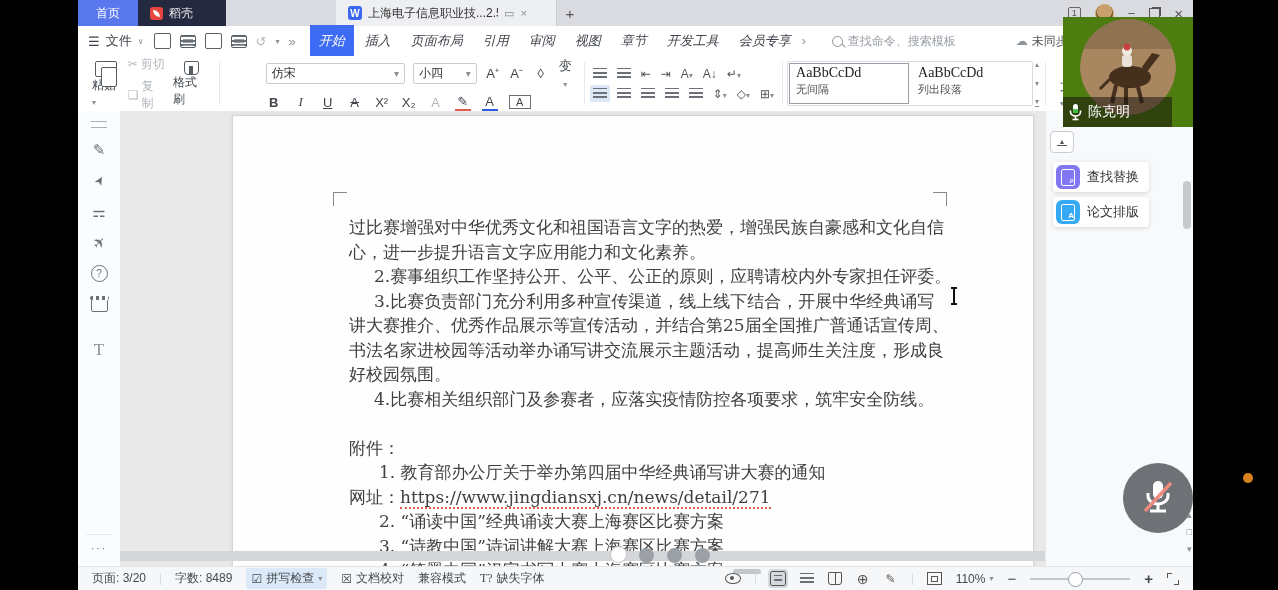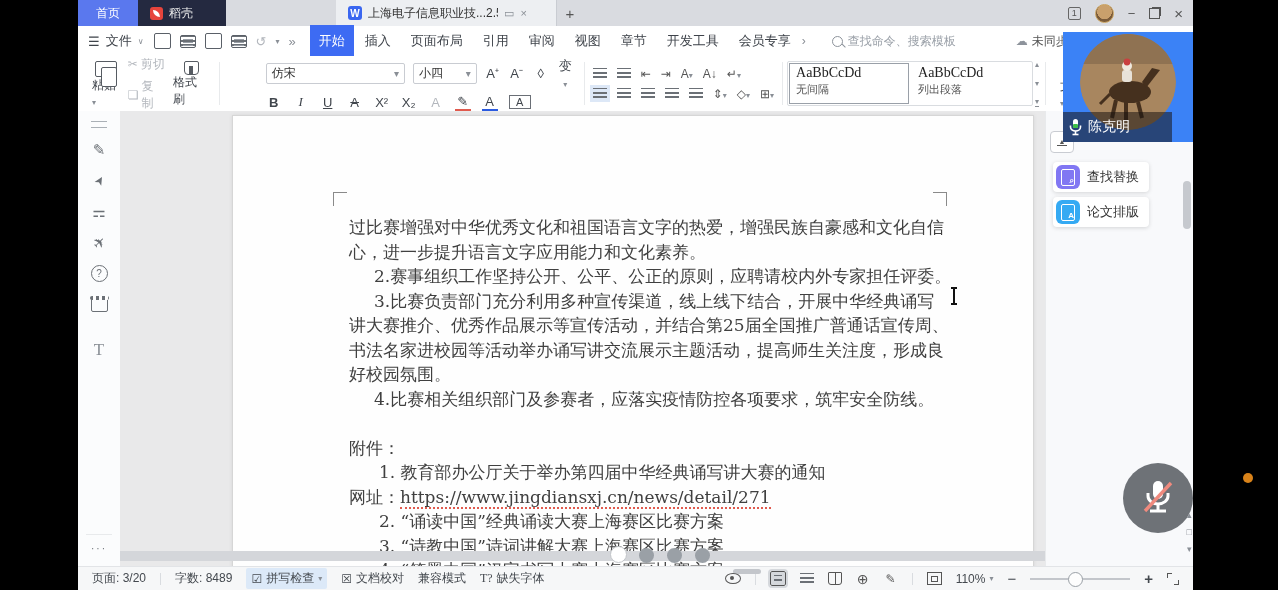--- a/index.html
+++ b/index.html
@@ -21,21 +21,21 @@
   .wm{border:1px solid #666;border-radius:2px;font-size:9px;padding:0 3px;line-height:11px;color:#555;}
   .mini-avatar{width:17px;height:17px;border-radius:50%;background:radial-gradient(circle at 50% 40%,#c9a06c 0 55%,#7a5b3a 56% 100%);border:1px solid #caa15c;}
   .restore-box{width:9px;height:9px;border:1px solid #555;box-shadow:2px -2px 0 -1px #555;}
   
   .menubar{position:absolute;left:0;top:26px;width:100%;height:30px;background:#fff;display:flex;align-items:center;font-size:13px;color:#3e434a;border-bottom:1px solid #f0f1f3;}
   .menubar .seg{display:flex;align-items:center;gap:6px;}
   .qat{display:flex;align-items:center;gap:9px;color:#5a6068;margin-left:10px;font-size:13px;}
   .qicon{width:15px;height:14px;border:1.2px solid #5a6068;border-radius:2px;position:relative;}
   .qicon.lines::after{content:"";position:absolute;left:2px;top:3px;right:2px;height:7px;
      background:repeating-linear-gradient(#9aa0a8 0 1px,transparent 1px 3px);}
-  .mtab{padding:7px 9px;border-radius:0;white-space:nowrap;}
+  .mtab{padding:7px 9px;border-radius:0;white-space:nowrap;font-style:italic;}
   .mtab.active{background:#3d6bf3;color:#fff;}
   .search{display:flex;align-items:center;gap:5px;color:#9aa0a8;margin-left:26px;font-size:12px;}
   .mag{width:9px;height:9px;border:1.4px solid #8d939b;border-radius:50%;position:relative;display:inline-block;}
   .mag::after{content:"";position:absolute;left:8px;top:8px;width:5px;height:1.4px;background:#8d939b;transform:rotate(45deg);}
   .sync{display:flex;align-items:center;gap:4px;color:#555;margin-left:60px;font-size:12px;}
   
   .ribbon{position:absolute;left:0;top:56px;width:100%;height:55px;background:#fff;border-bottom:1px solid #e4e6e9;display:flex;align-items:stretch;color:#41464d;}
   .rsep{width:1px;background:#e8eaec;margin:6px 4px;}
   .bigbtn{display:flex;flex-direction:column;align-items:center;justify-content:flex-end;padding:5px 6px 3px;font-size:12px;}
   .clipboard{width:20px;height:24px;border:1.4px solid #565b62;border-radius:2px;position:relative;background:#fff;}
@@ -98,21 +98,21 @@
   .eject{position:absolute;left:4px;top:20px;width:22px;height:20px;border:1px solid #c9ccd2;border-radius:4px;background:#fff;color:#555;font-size:10px;display:flex;align-items:center;justify-content:center;flex-direction:column;line-height:6px;}
   .pillbtn{position:absolute;left:7px;display:flex;align-items:center;gap:7px;background:#fff;border-radius:4px;box-shadow:0 1px 4px rgba(0,0,0,.15);padding:3px 10px 3px 3px;font-size:13px;color:#333;}
   .pillic{width:24px;height:24px;border-radius:6px;display:flex;align-items:center;justify-content:center;color:#fff;font-size:11px;font-weight:bold;}
   .pillic.purple{background:#8177f3;}
   .pillic.blue{background:#35aaf3;}
   .pillic .pg{width:12px;height:15px;border:1.4px solid #fff;border-radius:2px;display:flex;align-items:flex-end;justify-content:flex-end;font-size:8px;line-height:8px;}
   .vthumb{position:absolute;right:3px;top:70px;width:8px;height:48px;border-radius:4px;background:#c6c9ce;}
   .pgnav{position:absolute;right:2px;bottom:12px;display:flex;flex-direction:column;align-items:center;gap:7px;color:#8a8f96;font-size:9px;}
   .micbtn{position:absolute;left:77px;top:352px;width:70px;height:70px;border-radius:50%;background:#6e7277;display:flex;align-items:center;justify-content:center;}
   
-  .tile{position:absolute;left:985px;top:32px;width:130px;height:110px;background:#3b82f6;overflow:hidden;}
+  .tile{position:absolute;left:985px;top:17px;width:130px;height:110px;background:#4d7c0f;overflow:hidden;}
   .tile .avatar{position:absolute;left:17px;top:2px;width:96px;height:96px;border-radius:50%;overflow:hidden;}
   .nametag{position:absolute;left:0;bottom:0;width:103px;height:30px;background:rgba(25,20,16,.55);display:flex;align-items:center;gap:6px;padding-left:6px;}
   .nametag .nm{color:#fff;font-size:14px;}
   
   .statusbar{position:absolute;left:0;top:566px;width:100%;height:24px;background:#f6f7f8;border-top:1px solid #e2e4e7;display:flex;align-items:center;font-size:12px;color:#44494f;gap:14px;padding-left:14px;box-sizing:border-box;}
   .sbsep{width:1px;height:12px;background:#d9dce0;}
   .sbitem{display:flex;align-items:center;gap:4px;white-space:nowrap;}
   .sbitem.hl{background:#dce9f8;border-radius:2px;padding:2px 5px;}
   .eye{width:14px;height:9px;border:1.4px solid #555;border-radius:50%;position:relative;}
   .eye::after{content:"";position:absolute;left:4px;top:2px;width:4px;height:4px;border-radius:50%;background:#555;}

